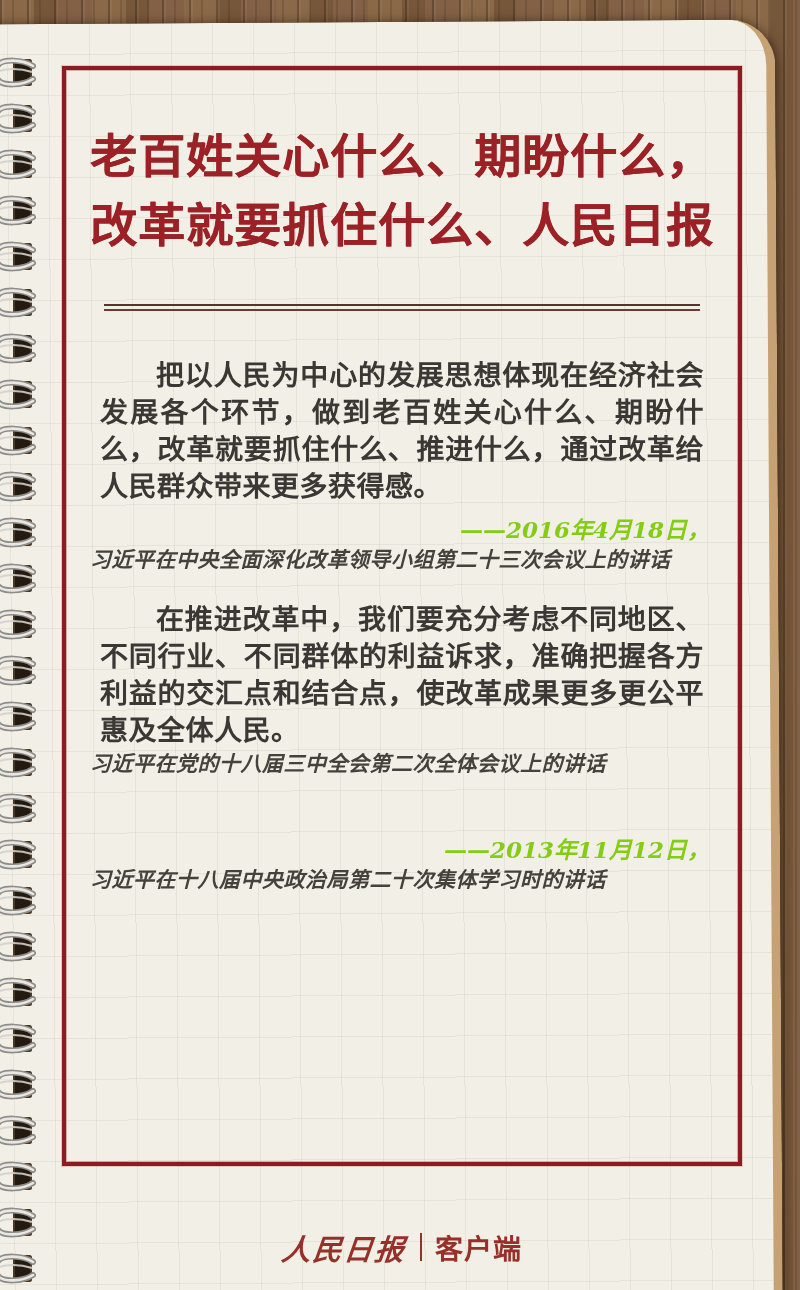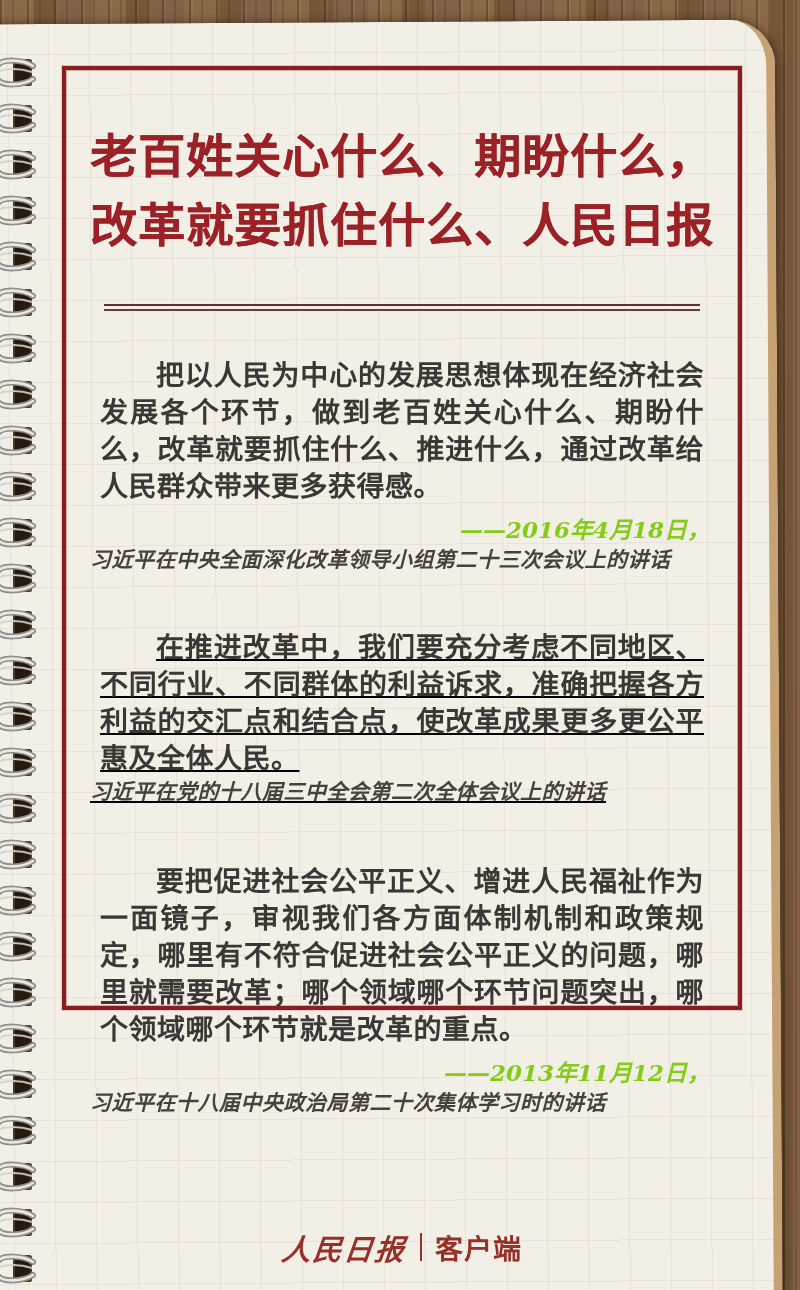--- a/index.html
+++ b/index.html
@@ -44,21 +44,21 @@
     border-right: 9px solid #c6a173;
     box-shadow: 0 3px 14px rgba(28,17,7,0.5), 2px 0 6px rgba(28,17,7,0.25);
     transform: rotate(-0.35deg);
     transform-origin: 50% 0;
   }
 
   
   .frame {
     position: absolute;
     left: 62px; top: 66px;
-    width: 680px; height: 944px;
+    width: 680px; height: 1100px;
     box-sizing: border-box;
     border: 4px solid var(--accent-red, #8a1c22);
     box-shadow:
       inset 0 0 0 1px rgba(138,28,34,0.30),
       0 0 0 1px rgba(138,28,34,0.18);
   }
 
   
   .title {
     margin: 52px 6px 0;
@@ -77,21 +77,21 @@
   .divider {
     height: 3px;
     margin: 44px 38px 0;
     border-top: 2px solid #5e302b;
     border-bottom: 2px solid #6b3a33;
   }
 
   
   .quote { position: relative; }
   .quote.q1 { margin-top: 46px; }
-  .quote.q2 { margin-top: 54px; text-decoration: underline; }
+  .quote.q2 { margin-top: 26px; }
   .quote.q3 { margin-top: 56px; }
   .qtext {
     margin: 0 34px;
     font-family: "Liberation Serif", "DejaVu Serif", serif;
     font-weight: 700;
     font-size: 28px;
     line-height: 37px;
     color: var(--text-dark, #3a3734);
     text-align: justify;
     text-indent: 2em;
@@ -181,21 +181,20 @@
       <p class="qdate">——2016年4月18日，</p>
       <p class="qsource">习近平在中央全面深化改革领导小组第二十三次会议上的讲话</p>
     </section>
 
     <section class="quote q2">
       <p class="qtext">在推进改革中，我们要充分考虑不同地区、不同行业、不同群体的利益诉求，准确把握各方利益的交汇点和结合点，使改革成果更多更公平惠及全体人民。</p>
       <p class="qsource">习近平在党的十八届三中全会第二次全体会议上的讲话</p>
     </section>
 
     <section class="quote q3">
-      <p class="qtext">要把促进社会公平正义、增进人民福祉作为一面镜子，审视我们各方面体制机制和政策规定，哪里有不符合促进社会公平正义的问题，哪里就需要改革；哪个领域哪个环节问题突出，哪个领域哪个环节就是改革的重点。</p>
       <p class="qdate">——2013年11月12日，</p>
       <p class="qsource">习近平在十八届中央政治局第二十次集体学习时的讲话</p>
     </section>
 
   </div>
 
   <div class="footer">
     <span class="brand-script">人民日报</span>
     <span class="brand-divider"></span>
     <span class="brand-suffix">客户端</span>

